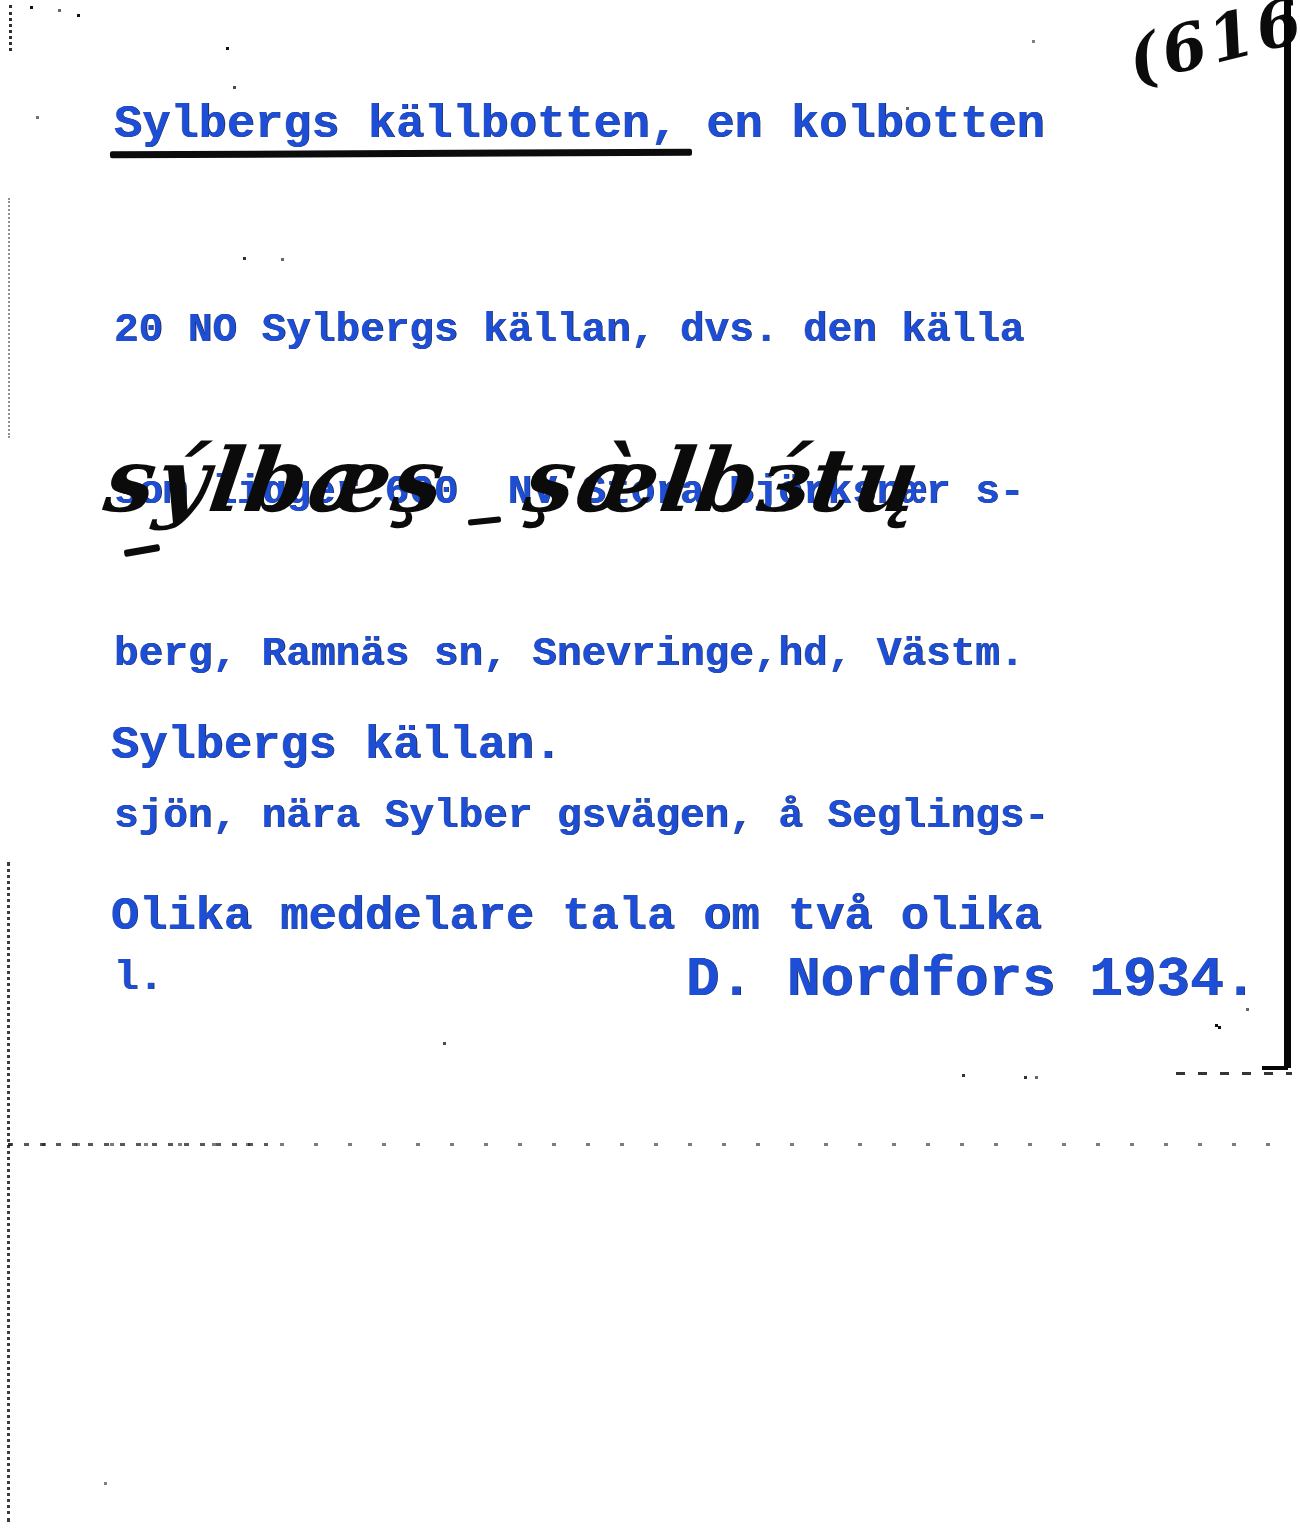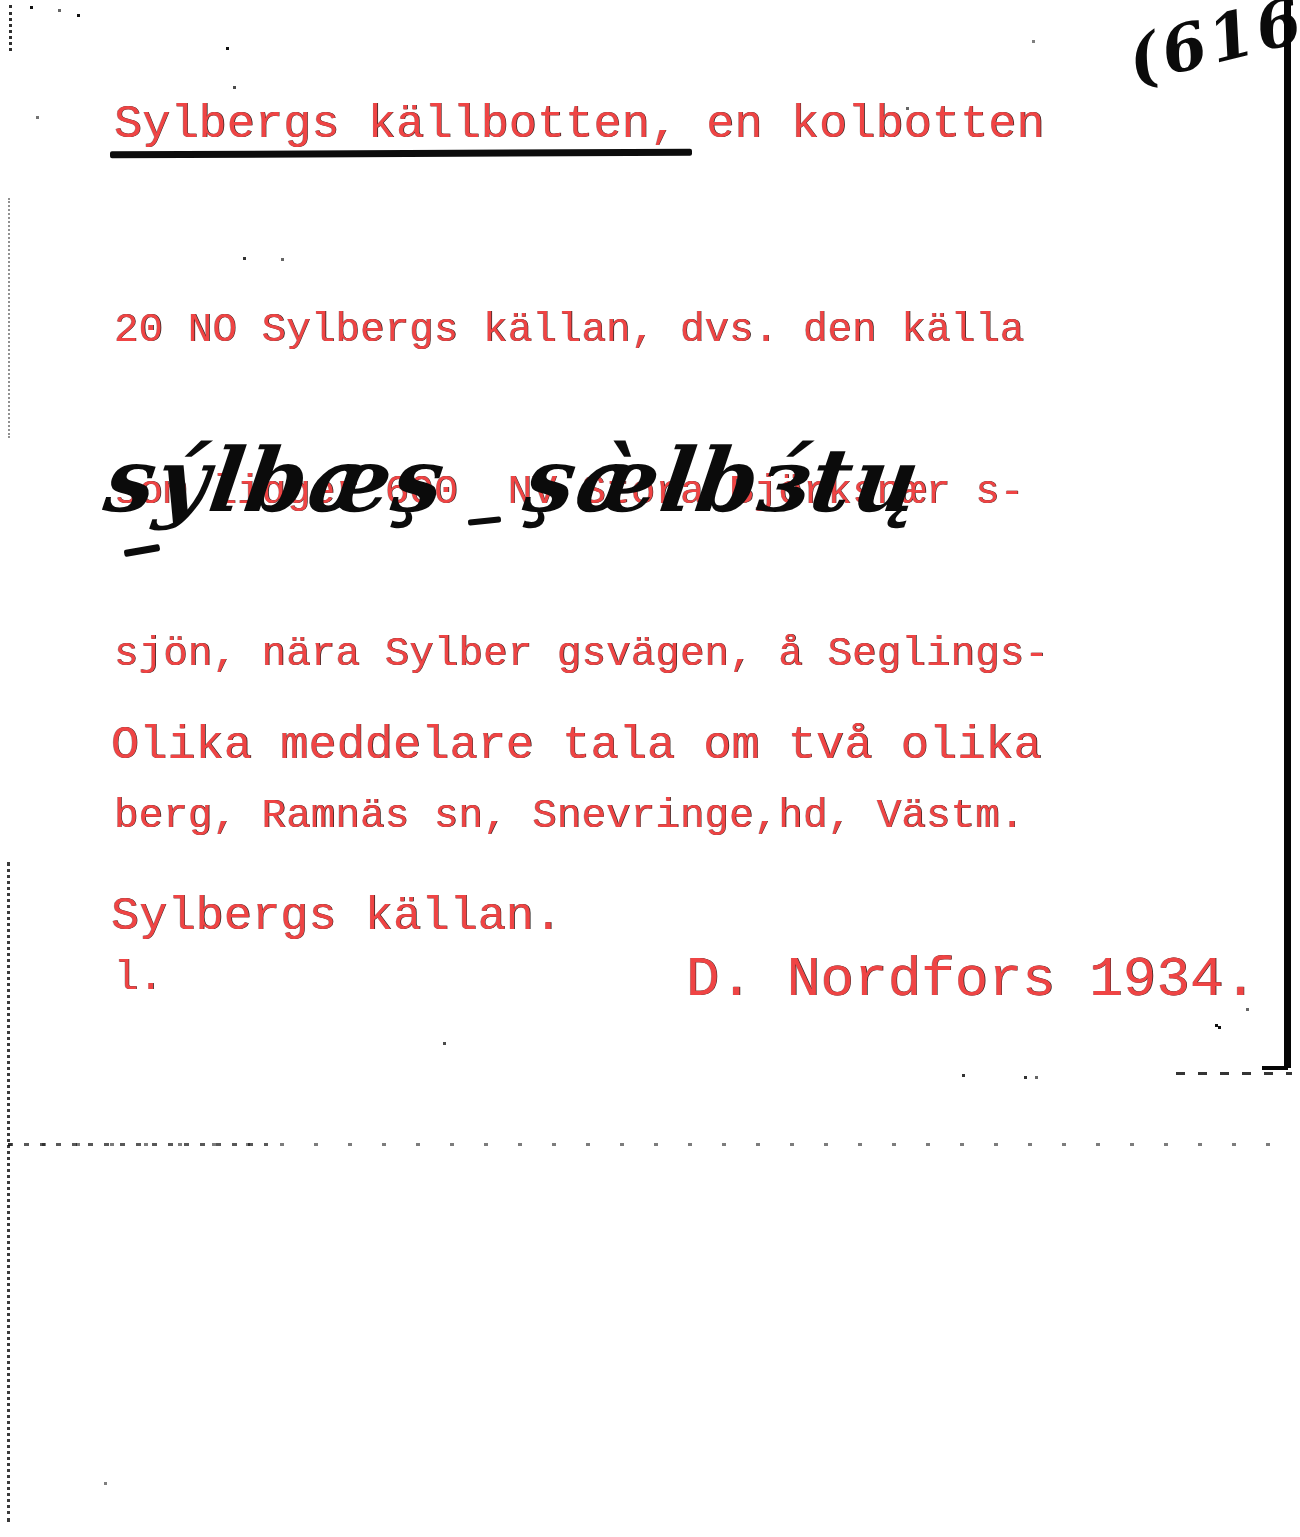--- a/index.html
+++ b/index.html
@@ -15,22 +15,22 @@
     font-family: "Liberation Mono", monospace;
     color: #0c0c0c;
   }
   .scan {
     position: absolute;
     inset: 0;
   }
   
   .typed {
     font-family: "Liberation Mono", monospace;
-    font-weight: 400;
-    color: #ef4444;
+    font-weight: 700;
+    color: #1d4ed8;
     white-space: pre;
     letter-spacing: 0;
     text-shadow: 0.6px 0.4px 0 rgba(0,0,0,0.85), -0.4px 0.2px 0 rgba(0,0,0,0.35);
   }
   .title {
     position: absolute;
     left: 114px;
     top: 100px;
     font-size: 47px;
     line-height: 50px;
@@ -201,32 +201,32 @@
 
   <div class="edge-bar"></div>
   <div class="edge-bar-hook"></div>
 
   <h1 class="typed title"><span>Sylbergs källbotten</span><span>, en kolbotten</span></h1>
   <div class="title-underline"></div>
 
   <div class="typed description">
     <div>20 NO Sylbergs källan, dvs. den källa</div>
     <div>som ligger 600  NV Stora Björksnær s-</div>
+    <div>berg, Ramnäs sn, Snevringe,hd, Västm.</div>
     <div>sjön, nära Sylber gsvägen, å Seglings-</div>
-    <div>berg, Ramnäs sn, Snevringe,hd, Västm.</div>
     <div>l.</div>
   </div>
 
   <div class="hand phonetic">sýlbæş şæ̀lbɜ́tų</div>
   <div class="hand-dash d1"></div>
   <div class="hand-dash d2"></div>
 
   <div class="typed remark">
+    <div>Sylbergs källan.</div>
     <div>Olika meddelare tala om två olika</div>
-    <div>Sylbergs källan.</div>
   </div>
 
   <div class="typed signature">D. Nordfors 1934.</div>
 
   <div class="dash-line-short"></div>
   <div class="dotted-line-long"></div>
   <div class="dotted-line-long-start"></div>
   <div class="left-noise-a"></div>
   <div class="left-noise-b"></div>
   <div class="left-noise-c"></div>

